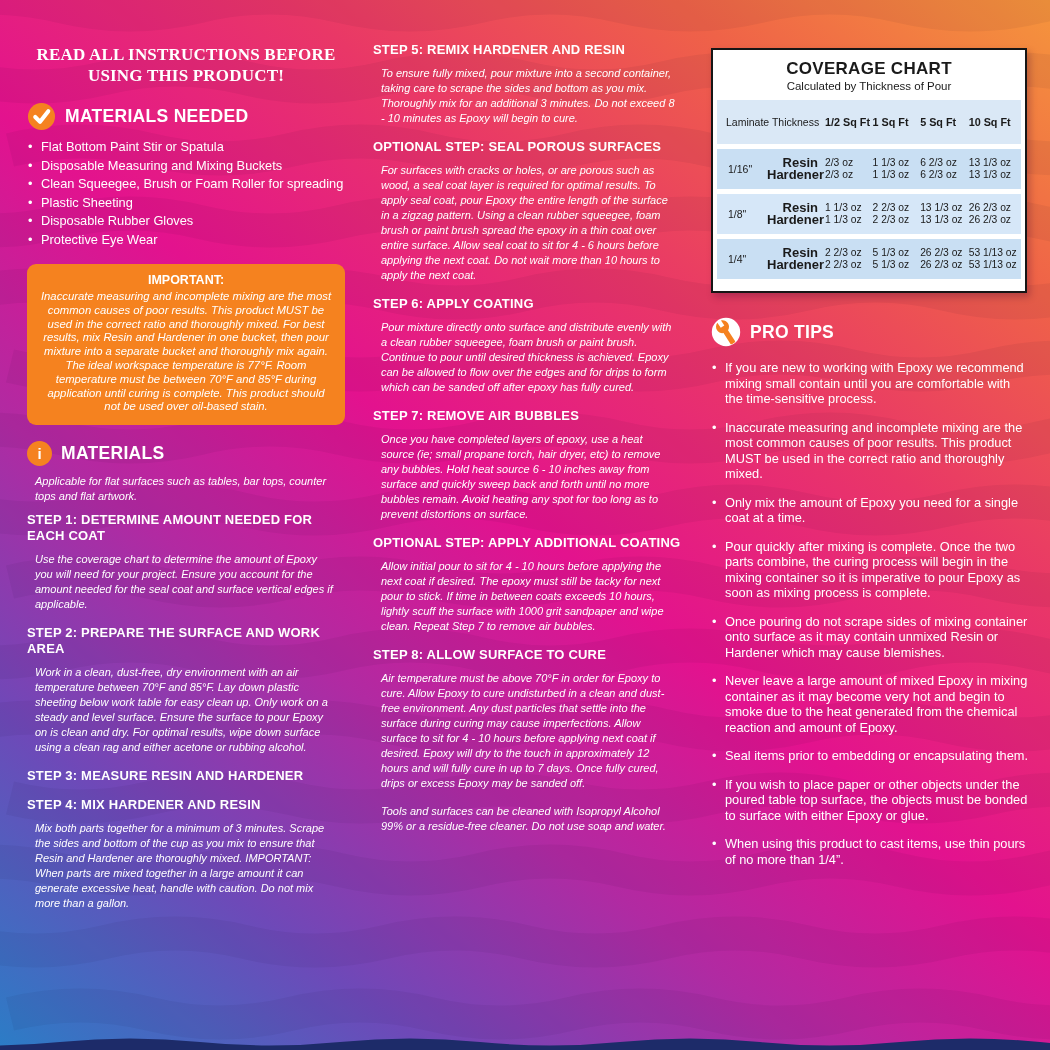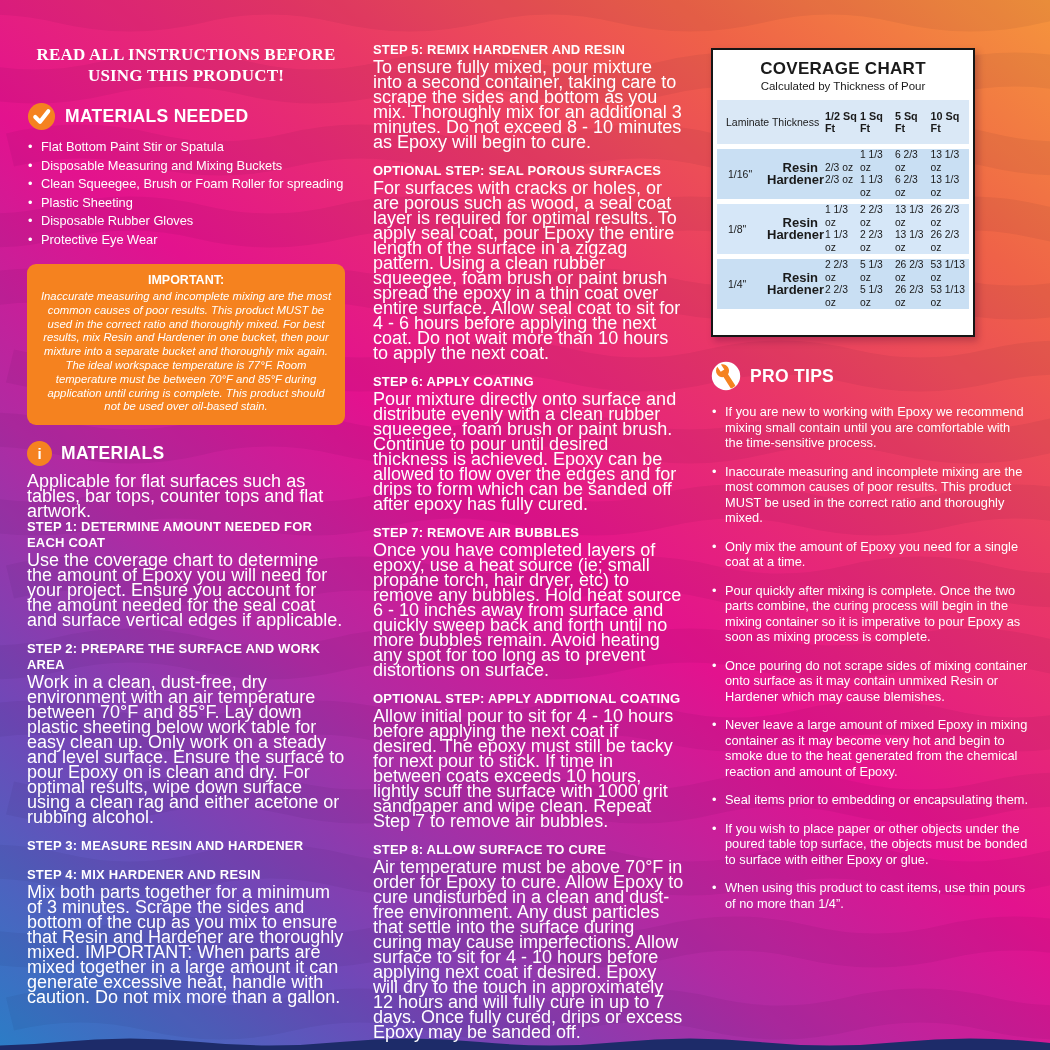--- a/index.html
+++ b/index.html
@@ -18,27 +18,27 @@
   .sec-header h2{font-size:17.5px;font-weight:700;margin:0;letter-spacing:.3px;}
   ul{list-style:none;margin:0;padding:0;}
   .bullet-item{position:relative;padding-left:14px;font-size:12.8px;line-height:16.5px;margin-bottom:2px;}
   .bullet{position:absolute;left:1px;}
   #tips-list .bullet-item{margin-bottom:13px;line-height:15.5px;font-size:12.8px;}
   .important-box{background:#f5821f;border-radius:9px;padding:9px 12px 11px;text-align:center;margin:16px 0 16px;}
   .imp-title{font-weight:700;font-size:12.5px;margin-bottom:3px;}
   .imp-body{font-style:italic;font-size:11.3px;line-height:13.8px;}
   .step{margin-bottom:13px;}
   .step-heading{font-size:13px;line-height:16px;margin:0 0 2px;font-weight:700;letter-spacing:.2px;}
-  .step-body,p.body{font-size:18px;line-height:15px;margin:0;}
+  .step-body,p.body{font-size:11px;line-height:15px;margin:8px;font-style:italic;}
   .intro{margin-bottom:14px;}
   
   .icon{flex:0 0 auto;display:flex;align-items:center;justify-content:center;}
   .icon.info-circle{width:25px;height:25px;border-radius:50%;background:#f58220;color:#fff;font-weight:700;font-size:15px;}
   
-  .chart-card{background:#fff;border:2px solid #161616;color:#1a1a1a;width:264px;box-sizing:border-box;padding:9px 4px 21px;box-shadow:3px 4px 7px rgba(60,0,50,.28);}
+  .chart-card{background:#fff;border:2px solid #161616;color:#1a1a1a;width:316px;box-sizing:border-box;padding:9px 4px 7px;box-shadow:3px 4px 7px rgba(60,0,50,.28);}
   .chart-title{text-align:center;font-weight:700;font-size:17px;letter-spacing:.3px;}
   .chart-sub{text-align:center;font-size:11.5px;margin:1px 0 8px;}
   .t-row{display:grid;grid-template-columns:50px 58px 1fr 1fr 1.02fr 1.1fr;margin-bottom:5px;align-items:center;}
   .t-header{background:#dae8f6;min-height:44px;}
   .cell.corner{grid-column:1 / span 2;font-size:10.5px;line-height:12px;padding-left:9px;}
   .cell.h-col{font-weight:700;font-size:10.8px;}
   .t-data{background:#c9dff3;min-height:40px;}
   #chart-table .t-data:nth-child(3){background:#d6e7f8;}
   .cell.thick{font-size:10.5px;padding-left:11px;}
   .cell.labels{text-align:right;padding-right:7px;font-weight:700;font-size:13px;line-height:12.5px;}

